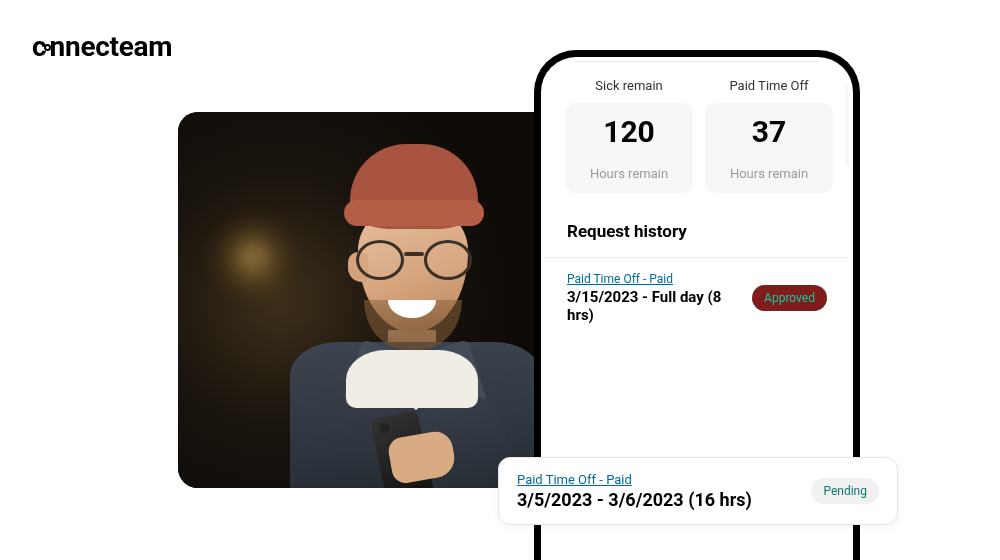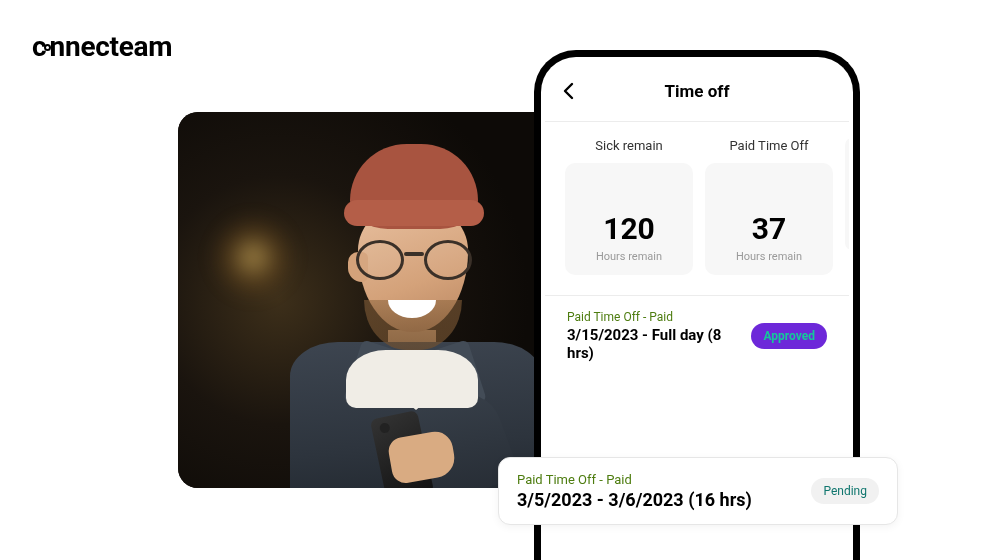--- a/index.html
+++ b/index.html
@@ -275,54 +275,54 @@
     }
     .policy-card.peek .policy-box {
       width: 14px;
       padding: 14px 0 12px;
     }
     .policy-value {
       font-size: 30px;
       font-weight: 700;
       color: #000;
       line-height: 1;
-      margin-top: 37px;
     }
     .policy-sub {
-      font-size: 11px;
+      font-size: 13px;
       color: #9a9a9a;
-      margin-top: 6px;
+      margin-top: 19px;
     }
     .history-item {
       padding: 14px 22px;
       display: flex;
       align-items: center;
       justify-content: space-between;
       gap: 10px;
     }
     .history-texts { flex:1; min-width:0; }
     .history-type {
       font-size: 12px;
-      color: #4d7c0f;
+      color: #0369a1;
       margin-bottom: 2px;
+      text-decoration: underline;
     }
     .history-range {
       font-size: 15px;
       font-weight: 700;
       color: #000;
     }
     .badge {
       font-size: 12px;
       padding: 6px 12px;
       border-radius: 14px;
     }
     .badge-approved {
       color: #15c89a;
-      background: #6d28d9;
-      font-weight: 700;
+      background: #7f1d1d;
+      font-weight: 400;
     }
 
     .floating-card {
       position: absolute;
       top: 457px;
       left: 498px;
       width: 400px;
       background: #fff;
       border: 1px solid #e6e6e6;
       border-radius: 12px;
@@ -374,28 +374,20 @@
     <div class="beanie"></div>
     <div class="beanie-fold"></div>
     <div class="phone-held"></div>
     <div class="hand"></div>
   </div>
 </div>
 
 <div class="phone-bezel">
   <div class="phone-screen">
 
-    <div class="screen-header">
-      <div class="back-btn">
-        <svg viewBox="0 0 20 20" width="20" height="20">
-          <path d="M13 3 L6 10 L13 17" stroke="#000" stroke-width="2.4" fill="none" stroke-linecap="round" stroke-linejoin="round"></path>
-        </svg>
-      </div>
-      <div class="screen-title">Time off</div>
-    </div>
 
     <div class="hr"></div>
 
     <div class="policies-row">
       <div class="policy-card">
         <div class="policy-name">Sick remain</div>
         <div class="policy-box">
           <div class="policy-value">120</div>
           <div class="policy-sub">Hours remain</div>
         </div>
@@ -409,20 +401,21 @@
       </div>
       <div class="policy-card peek">
 
         <div class="policy-box">
           <div class="policy-value">&nbsp;</div>
           <div class="policy-sub">&nbsp;</div>
         </div>
       </div>
     </div>
 
+    <div class="section-title">Request history</div>
     <div class="hr"></div>
 
     <div class="history-item">
       <div class="history-texts">
         <div class="history-type">Paid Time Off - Paid</div>
         <div class="history-range">3/15/2023 - Full day (8 hrs)</div>
       </div>
       <div class="badge badge-approved">Approved</div>
     </div>
 

